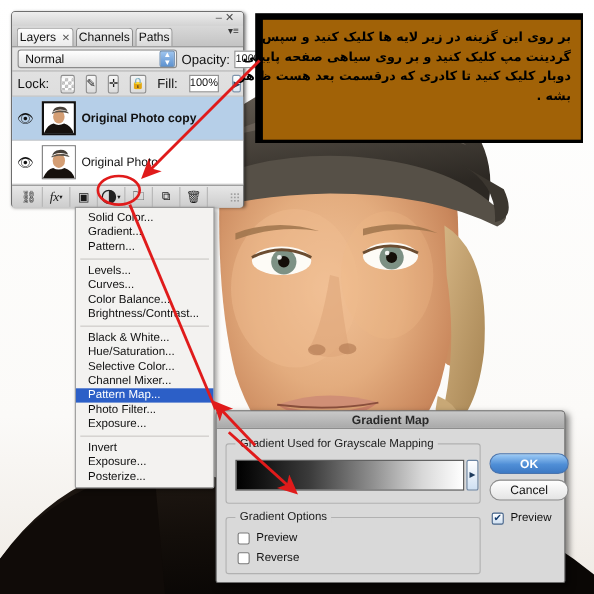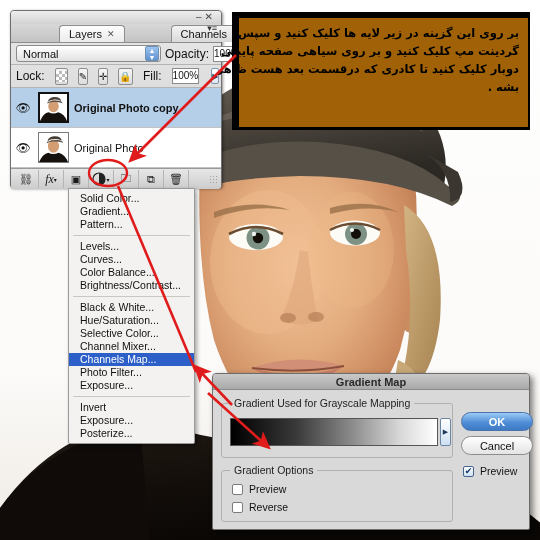--- a/index.html
+++ b/index.html
@@ -34,26 +34,26 @@
     border-radius: 3px 3px 0 0;
     background: linear-gradient(#eeeeee, #d2d2d2);
   }
   .win-btns { position:absolute; right:5px; top:0px; font-size:10px; color:#4a4a4a; letter-spacing:3px; line-height:12px;}
   .panel-menu-ic { position:absolute; right:4px; top:13px; font-size:9px; color:#333; line-height:9px; }
   .panel-menu-ic span { display:block; }
 
   .tabs { display:flex; height:19px; padding-left:4px; align-items:flex-end;
           background: linear-gradient(#d8d8d8,#c3c3c3); border-bottom:1px solid #8d8d8d; }
   .tab {
-    height:17px; padding:0 9px; margin-right:2px;
+    height:17px; padding:0 2px; margin-right:2px;
     font-size:11px; line-height:17px; color:#111;
     border:1px solid #8d8d8d; border-bottom:none;
     border-radius:4px 4px 0 0;
     background: linear-gradient(#f3f3f3,#d9d9d9);
-    display:flex; align-items:center; gap:5px;margin-left:44px;
+    display:flex; align-items:center; gap:5px;
   }
   .tab.active { background: linear-gradient(#fdfdfd,#ebebeb); }
   .tab .x { font-size:9px; color:#555; }
 
   .row-blend {
     display:flex; align-items:center; height:22px; padding:0 5px; gap:4px;
     border-bottom:1px solid #b4b4b4;
   }
   .combo {
     flex:0 0 145px; height:17px; display:flex; align-items:center;
@@ -152,21 +152,21 @@
     direction:rtl; text-align:right;
   }
   #note .line {
     font-family:"DejaVu Sans", sans-serif;
     font-size:11.5px; line-height:18px; color:#000; font-weight:bold;
     white-space:nowrap;
   }
 
   
   #gm-dialog {
-    position:absolute; left:212px; top:373px; width:318px; height:157px;
+    position:absolute; left:196px; top:373px; width:318px; height:157px;
     background:#d9d9d9; border:1px solid #6d6d6d;
     box-shadow:3px 3px 6px rgba(0,0,0,.5);
     border-radius:4px 4px 2px 2px;
   }
   #gm-dialog .title {
     height:16px; line-height:16px; text-align:center;
     font-size:11px; font-weight:bold; color:#2a2a2a;
     background:linear-gradient(#c9c9c9,#a9a9a9);
     border-bottom:1px solid #8d8d8d;
     border-radius:3px 3px 0 0;
@@ -407,21 +407,21 @@
     <div class="msep"></div>
     <div class="mi">Levels...</div>
     <div class="mi">Curves...</div>
     <div class="mi">Color Balance...</div>
     <div class="mi">Brightness/Contrast...</div>
     <div class="msep"></div>
     <div class="mi">Black &amp; White...</div>
     <div class="mi">Hue/Saturation...</div>
     <div class="mi">Selective Color...</div>
     <div class="mi">Channel Mixer...</div>
-    <div class="mi hl">Channels Map...</div>
+    <div class="mi hl">Pattern Map...</div>
     <div class="mi">Photo Filter...</div>
     <div class="mi">Exposure...</div>
     <div class="msep"></div>
     <div class="mi">Invert</div>
     <div class="mi">Exposure...</div>
     <div class="mi">Posterize...</div>
   </div>
 
   <div id="note">
     <div class="inner">

